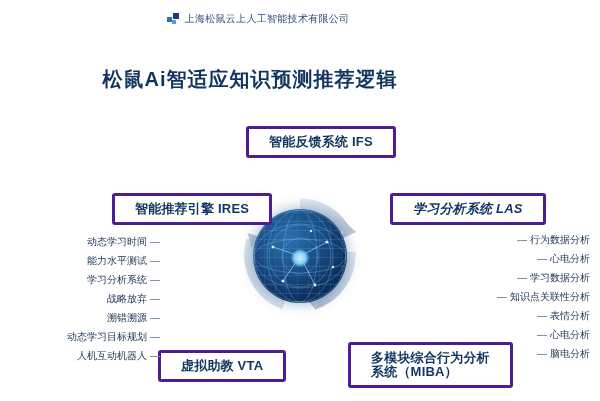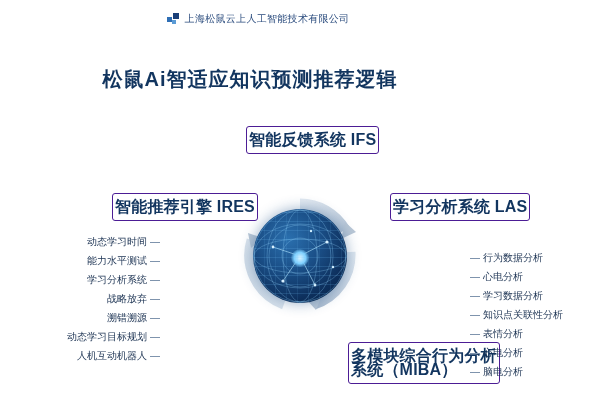--- a/index.html
+++ b/index.html
@@ -120,55 +120,55 @@
     position: absolute;
     left: 0;
     top: 0;
     width: 120px;
     height: 120px;
   }
 
   
   .node {
     position: absolute;
-    border: 1px solid #4c1d95;
+    border: 3px solid #4c1d95;
     border-radius: 3px;
     background: #ffffff;
     color: #12355f;
-    font-size: 16px;
+    font-size: 13px;
     font-weight: bold;
     letter-spacing: .2px;
-    padding: 6px 2px;
+    padding: 6px 20px;
     white-space: pre-line;
     text-align: center;
     line-height: 14px;
   }
   .node-ifs  { left: 246px; top: 126px; }
   .node-ires { left: 112px; top: 193px; }
-  .node-las  { left: 390px; top: 193px; }
+  .node-las  { left: 390px; top: 193px; font-style: italic; }
   .node-vta  { left: 158px; top: 350px; }
   .node-miba { left: 348px; top: 342px; text-align: left; }
 
   
   .list {
     position: absolute;
     font-size: 10px;
     color: #1b3252;
     line-height: 19px;
   }
   .list-left {
     left: 48px;
     top: 232px;
     text-align: right;
     width: 112px;
   }
   .list-right {
     left: 470px;
-    top: 248px;
-    text-align: left;
+    top: 230px;
+    text-align: right;
     width: 120px;
   }
   .list-left .item {
     white-space: nowrap;
   }
   .list-left .item::after {
     content: "";
     display: inline-block;
     width: 10px;
     height: 1px;
@@ -261,20 +261,21 @@
           <circle cx="80" cy="58" r="1.2"></circle>
         </g>
       </svg>
       <div class="globe-core"></div>
     </div>
   </div>
 
   <div class="node node-ifs">智能反馈系统 IFS</div>
   <div class="node node-ires">智能推荐引擎 IRES</div>
   <div class="node node-las">学习分析系统 LAS</div>
+  <div class="node node-vta">虚拟助教 VTA</div>
   <div class="node node-miba">多模块综合行为分析
 系统（MIBA）</div>
 
   <div class="list list-left">
     <div class="item">动态学习时间</div>
     <div class="item">能力水平测试</div>
     <div class="item">学习分析系统</div>
     <div class="item">战略放弃</div>
     <div class="item">溯错溯源</div>
     <div class="item">动态学习目标规划</div>

